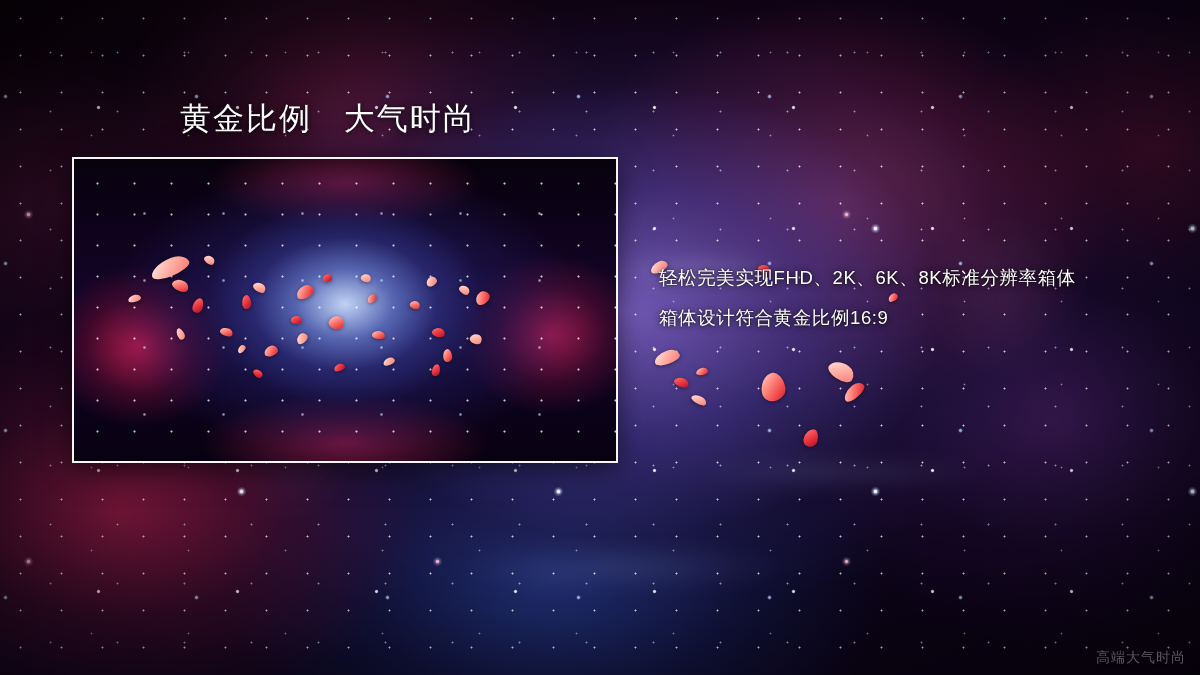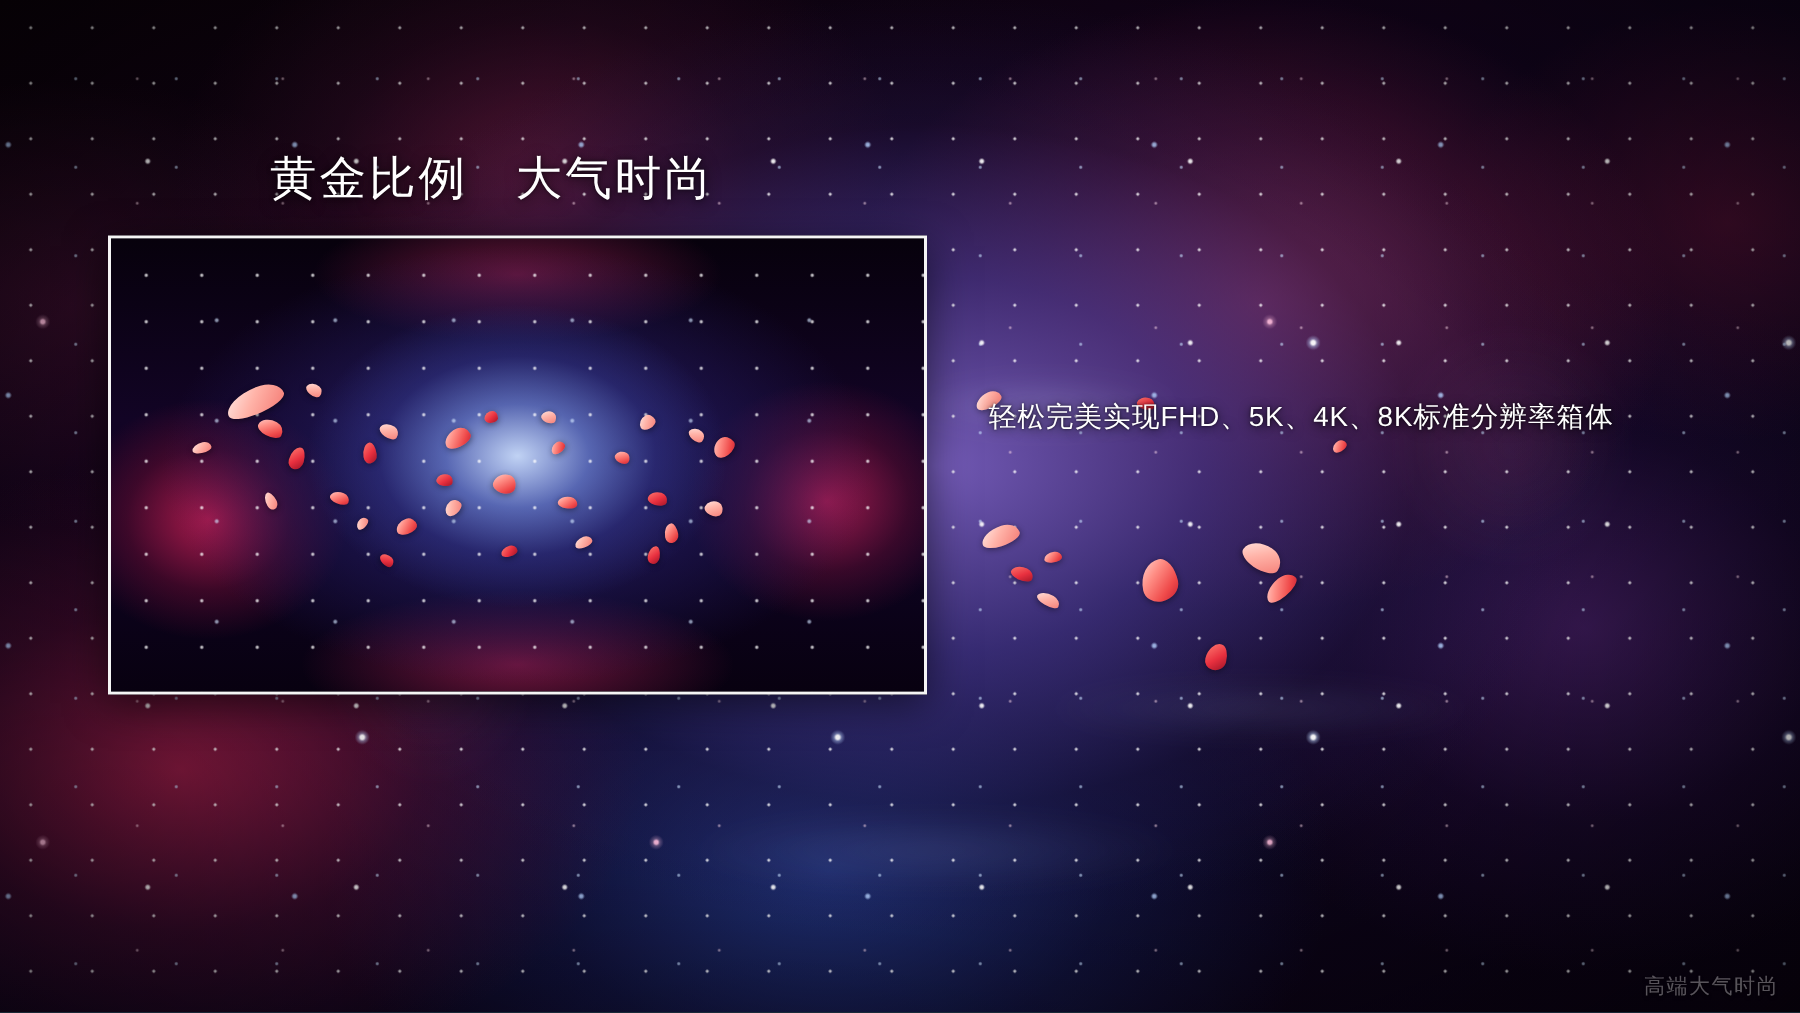--- a/index.html
+++ b/index.html
@@ -10,21 +10,21 @@
   }
   body {
     font-family: "Liberation Sans", "DejaVu Sans", sans-serif;
   }
 
   #slide {
     position: relative;
     width: 1200px;
     height: 675px;
     overflow: hidden;
-    background: #0c4a6e;
+    background: #4d7c0f;
     user-select: none;
   }
 
   
   .bg-base {
     position: absolute;
     inset: 0;
     background:
       radial-gradient(ellipse 46% 58% at 52% 46%, rgba(120,95,190,0.95) 0%, rgba(70,55,140,0.72) 32%, rgba(34,24,72,0.38) 58%, rgba(8,3,14,0) 80%),
       radial-gradient(ellipse 30% 40% at 70% 30%, rgba(158,52,96,0.80) 0%, rgba(110,28,68,0.48) 42%, rgba(30,6,20,0) 76%),
@@ -243,18 +243,19 @@
         <div class="petal pale" style="left: 71%; top: 42%; width: 11px; height: 8px; transform: rotate(42deg);"></div>
         <div class="petal" style="left: 68%; top: 63%; width: 9px; height: 13px; transform: rotate(-10deg);"></div>
         <div class="petal" style="left: 74%; top: 44%; width: 15px; height: 12px; transform: rotate(-36deg);"></div>
         <div class="petal pale" style="left: 73%; top: 58%; width: 12px; height: 10px; transform: rotate(26deg);"></div>
         <div class="petal deep" style="left: 66%; top: 68%; width: 8px; height: 12px; transform: rotate(8deg);"></div>
         <div class="petal pale" style="left: 30%; top: 62%; width: 9px; height: 6px; transform: rotate(-44deg);"></div>
       </div>
   </div>
 
   <div class="body-copy">
-    <div class="body-line">轻松完美实现FHD、5K、4K、8K标准分辨率箱体</div>
+    <div class="body-line">轻松完美实现FHD、2K、6K、8K标准分辨率箱体</div>
+    <div class="body-line">箱体设计符合黄金比例16:9</div>
   </div>
 
   <div class="watermark">高端大气时尚</div>
 
 </div>
 
 </body></html>

